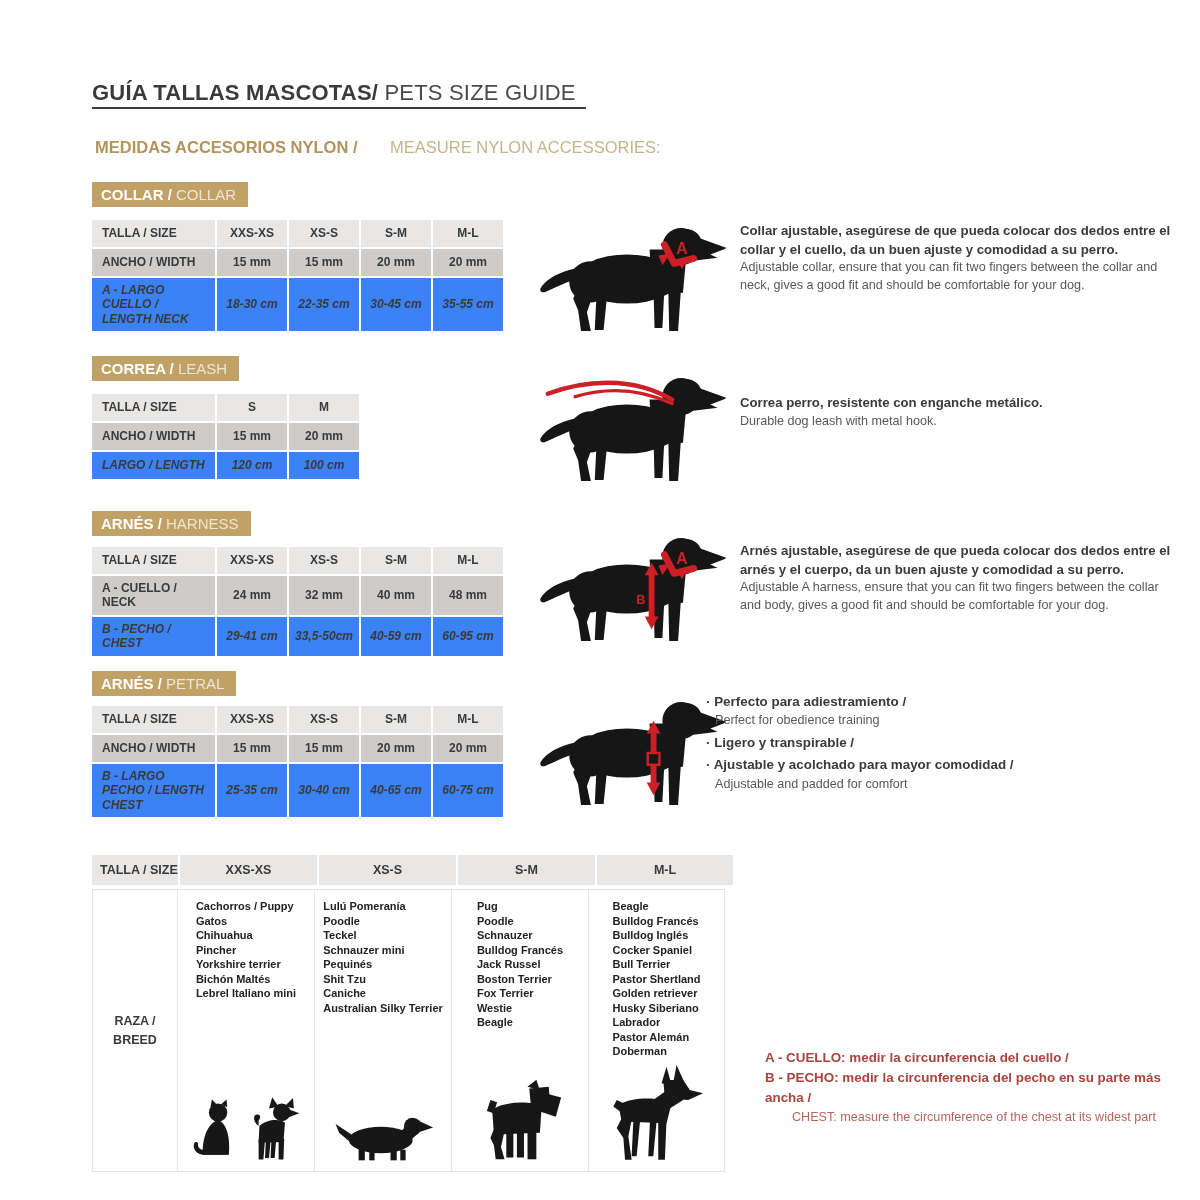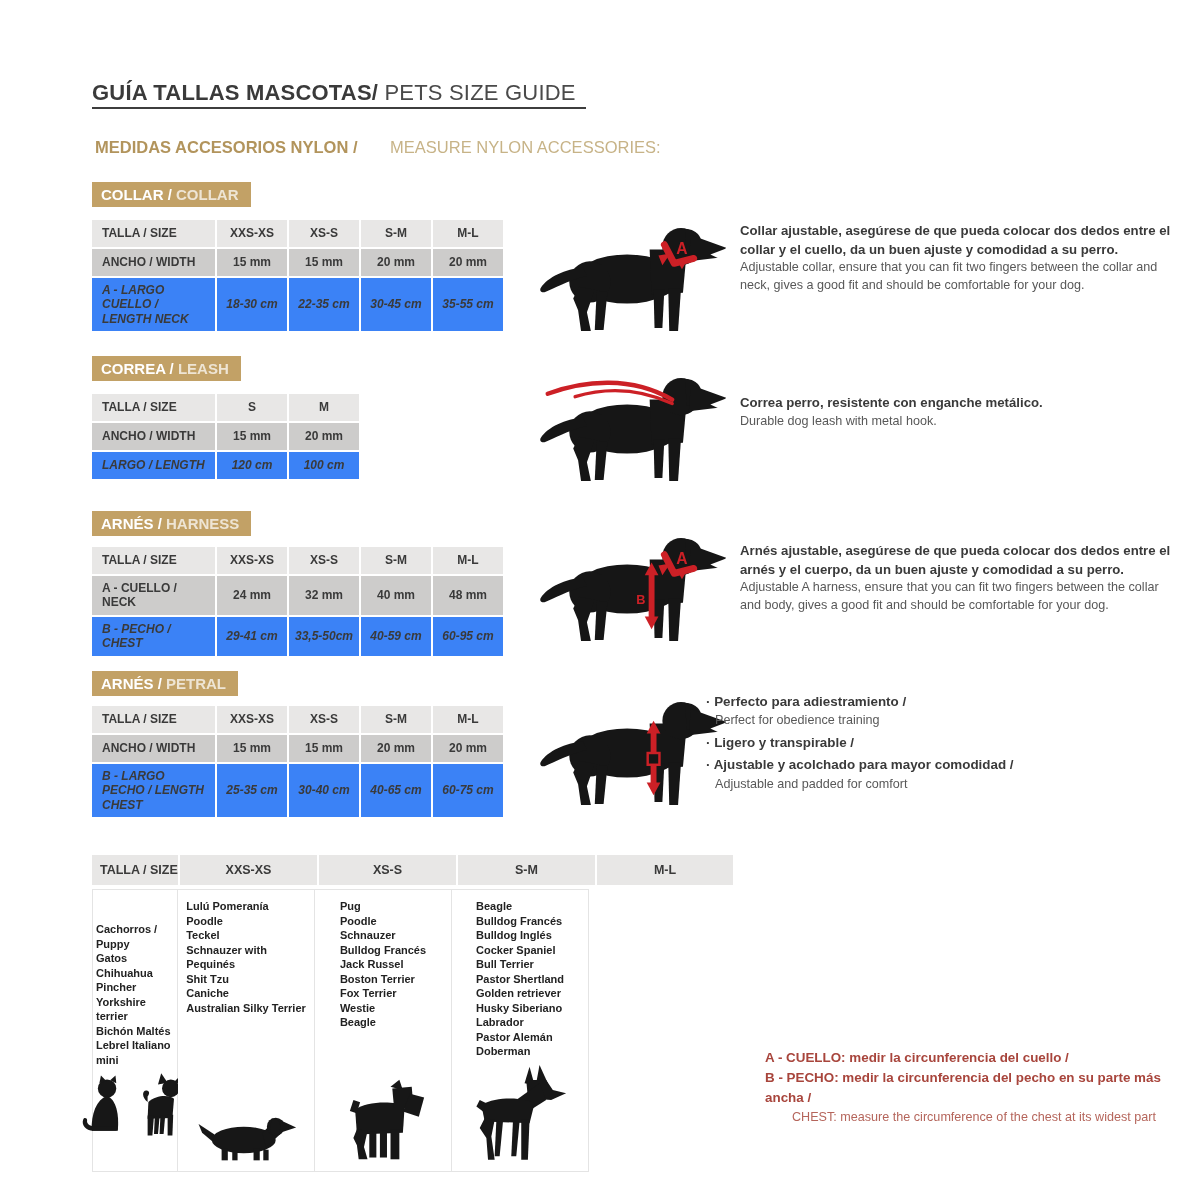--- a/index.html
+++ b/index.html
@@ -10,21 +10,21 @@
   .title{position:absolute;left:92px;top:80px;font-size:22px;letter-spacing:.2px;border-bottom:2px solid #3d3d3d;padding-bottom:1px;padding-right:10px;white-space:nowrap;}
   .title .es{font-weight:bold;color:#3a3a3a;}
   .title .en{font-weight:normal;color:#4a4a4a;}
   .subtitle{position:absolute;left:95px;top:138px;font-size:16.5px;white-space:nowrap;}
   .subtitle .es{font-weight:bold;color:#b2945c;}
   .subtitle .en{font-weight:normal;color:#c6b astern;}
   .subtitle .en{color:#c7b387;margin-left:28px;}
 
   
   .badge{position:absolute;left:92px;background:#c2a166;color:#fff;font-size:15px;font-weight:bold;padding:4px 12px 4px 9px;white-space:nowrap;}
-  .badge .en{color:rgba(255,255,255,.72);font-weight:bold;}
+  .badge .en{color:rgba(255,255,255,.72);font-weight:normal;}
 
   
   .stable{position:absolute;left:92px;display:grid;gap:2px;}
   .stable .cell{font-size:12px;font-weight:bold;display:flex;align-items:center;justify-content:center;text-align:center;padding:5px 3px;min-height:27px;line-height:1.2;color:#3a3a3a;}
   .stable .cell.label{justify-content:flex-start;text-align:left;padding-left:10px;padding-right:6px;}
   .stable .head{background:#e8e7e6;}
   .stable .mid{background:#cdcccb;}
   .stable .white{background:#3b82f6;font-style:italic;}
 
   
@@ -281,20 +281,24 @@
 
   <div class="bheader">
       <div>TALLA /  SIZE</div>
       <div>XXS-XS</div>
       <div>XS-S</div>
       <div>S-M</div>
       <div>M-L</div>
     </div>
   <div class="bbody">
     <div class="bcell">
+      <div class="rowlabel">RAZA /
+BREED</div>
+    </div>
+    <div class="bcell">
       <div class="blist">
           <div>Cachorros / Puppy</div>
           <div>Gatos</div>
           <div>Chihuahua</div>
           <div>Pincher</div>
           <div>Yorkshire terrier</div>
           <div>Bichón Maltés</div>
           <div>Lebrel Italiano mini</div>
         </div>
       <div class="bsil">
@@ -304,21 +308,21 @@
         <svg viewBox="0 0 70 82" width="56" height="66" class="sil">
             <use href="#chi"></use>
           </svg>
       </div>
     </div>
     <div class="bcell">
       <div class="blist">
           <div>Lulú Pomeranía</div>
           <div>Poodle</div>
           <div>Teckel</div>
-          <div>Schnauzer with</div>
+          <div>Schnauzer mini</div>
           <div>Pequinés</div>
           <div>Shit Tzu</div>
           <div>Caniche</div>
           <div>Australian Silky Terrier</div>
         </div>
       <div class="bsil">
         <svg viewBox="0 0 115 62" width="102" height="55" class="sil">
             <use href="#dach"></use>
           </svg>
       </div>

